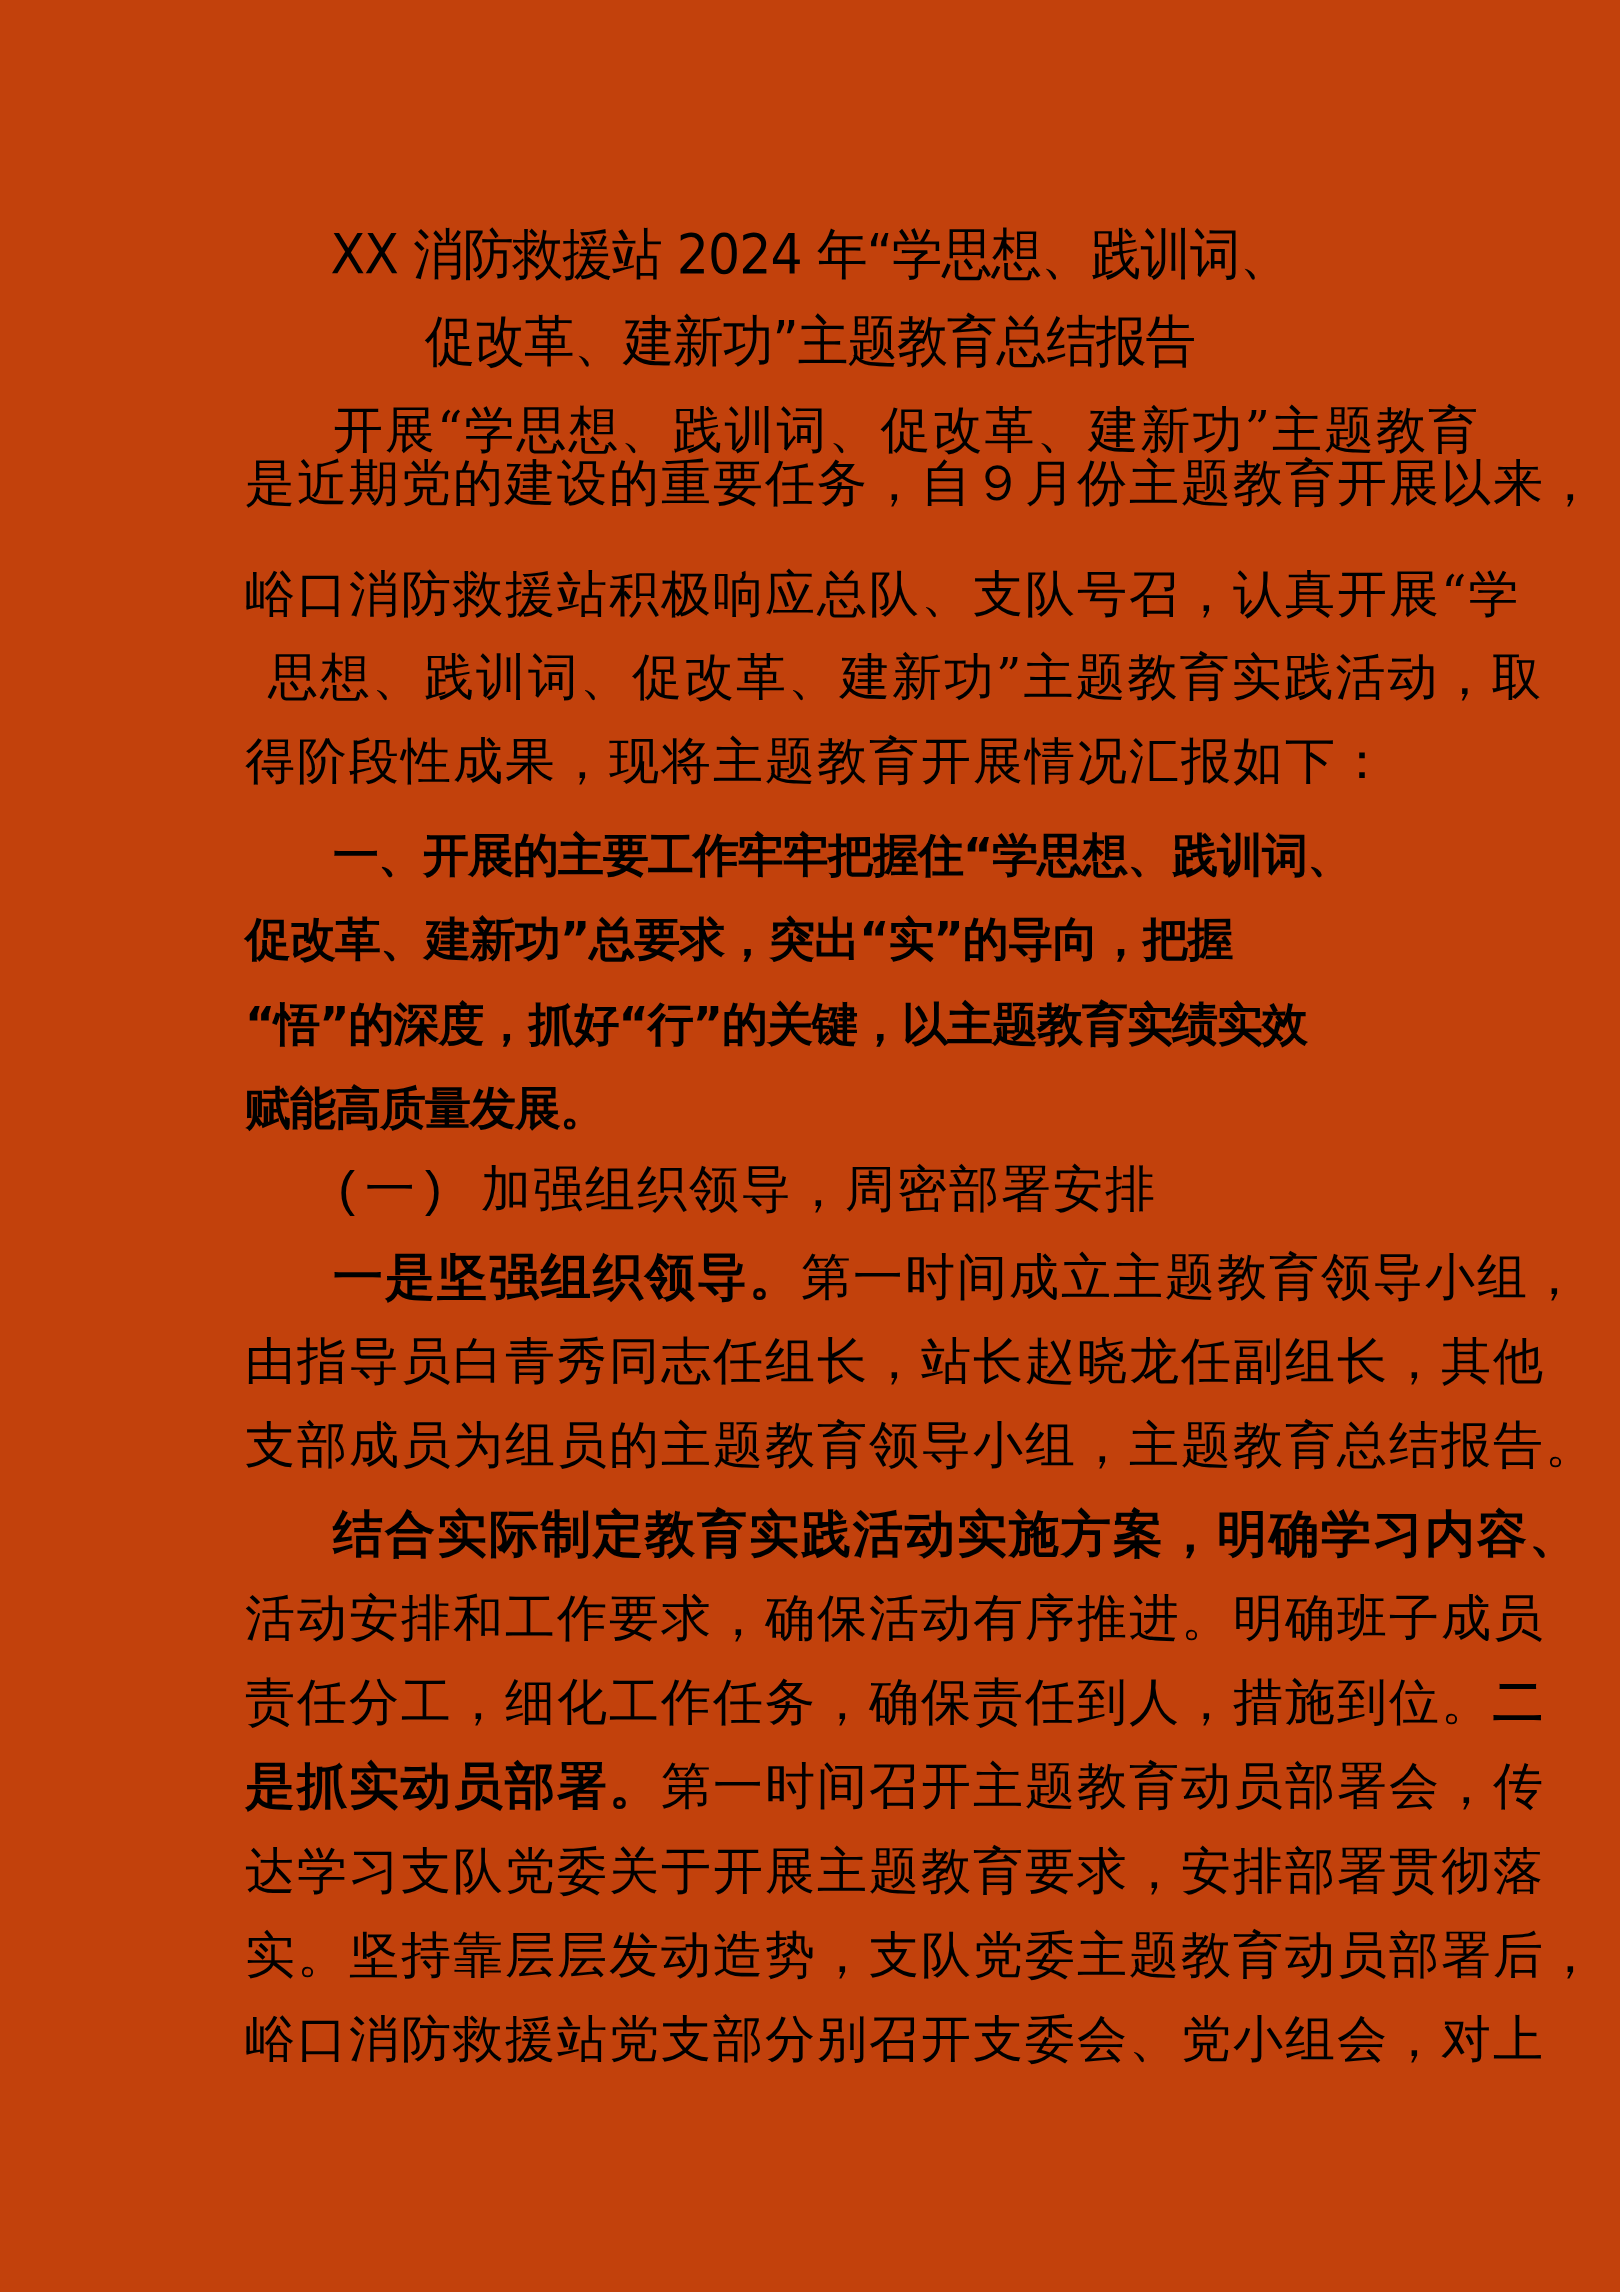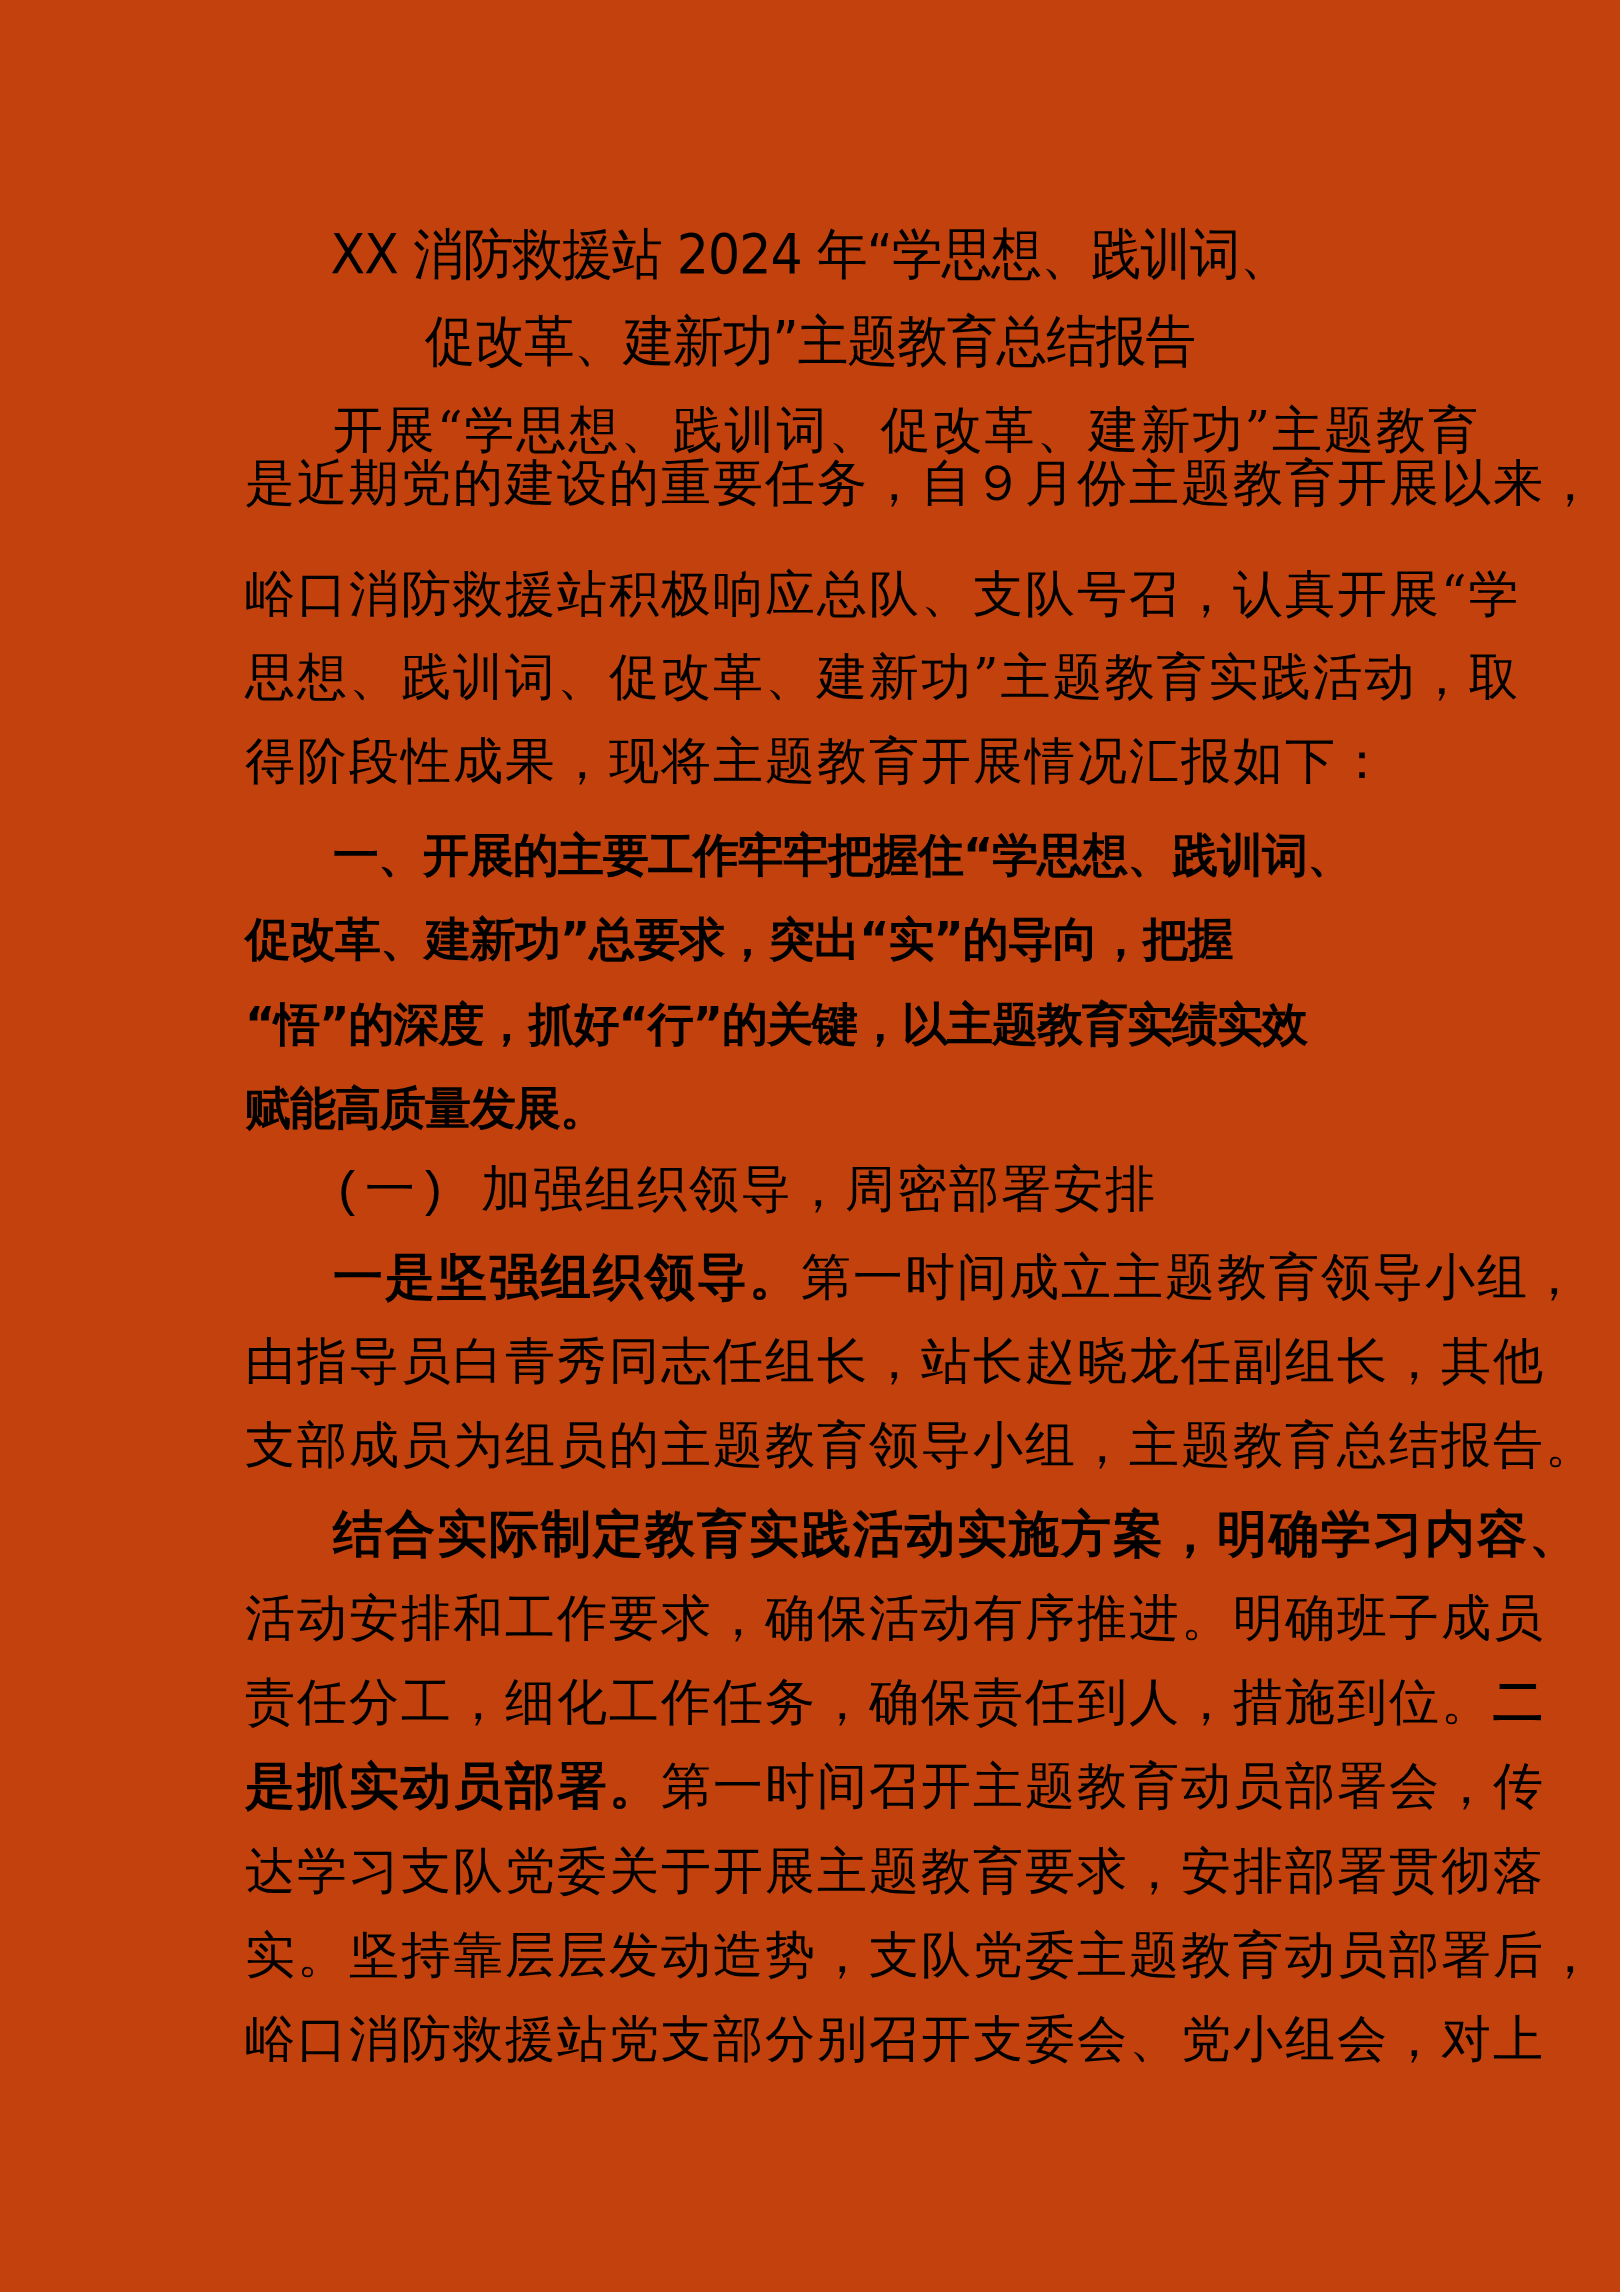--- a/index.html
+++ b/index.html
@@ -66,21 +66,21 @@
 <body>
 
 <div class="page">
 
   <div class="title-line" style="top:223px;">XX 消防救援站 2024 年“学思想、践训词、</div>
   <div class="title-line" style="top:310px;">促改革、建新功”主题教育总结报告</div>
 
   <div class="line indent" style="top:406px;">开展“学思想、践训词、促改革、建新功”主题教育</div>
   <div class="line" style="top:459px;">是近期党的建设的重要任务，自９月份主题教育开展以来，</div>
   <div class="line" style="top:570px;">峪口消防救援站积极响应总队、支队号召，认真开展“学</div>
-  <div class="line" style="top:653px;">思想、践训词、促改革、建新功”主题教育实践活动，取</div>
+  <div class="line" style="top:653px;margin-left:23px;">思想、践训词、促改革、建新功”主题教育实践活动，取</div>
   <div class="line" style="top:737px;">得阶段性成果，现将主题教育开展情况汇报如下：</div>
 
   <div class="line indent heavy" style="top:831px;">一、开展的主要工作牢牢把握住“学思想、践训词、</div>
   <div class="line heavy" style="top:915px;">促改革、建新功”总要求，突出“实”的导向，把握</div>
   <div class="line heavy" style="top:1000px;">“悟”的深度，抓好“行”的关键，以主题教育实绩实效</div>
   <div class="line heavy" style="top:1084px;">赋能高质量发展。</div>
 
   <div class="line indent subheading" style="top:1168px;font-family:Liberation Mono, monospace;">(一) 加强组织领导，周密部署安排</div>
 
   <div class="line indent" style="top:1253px;">

